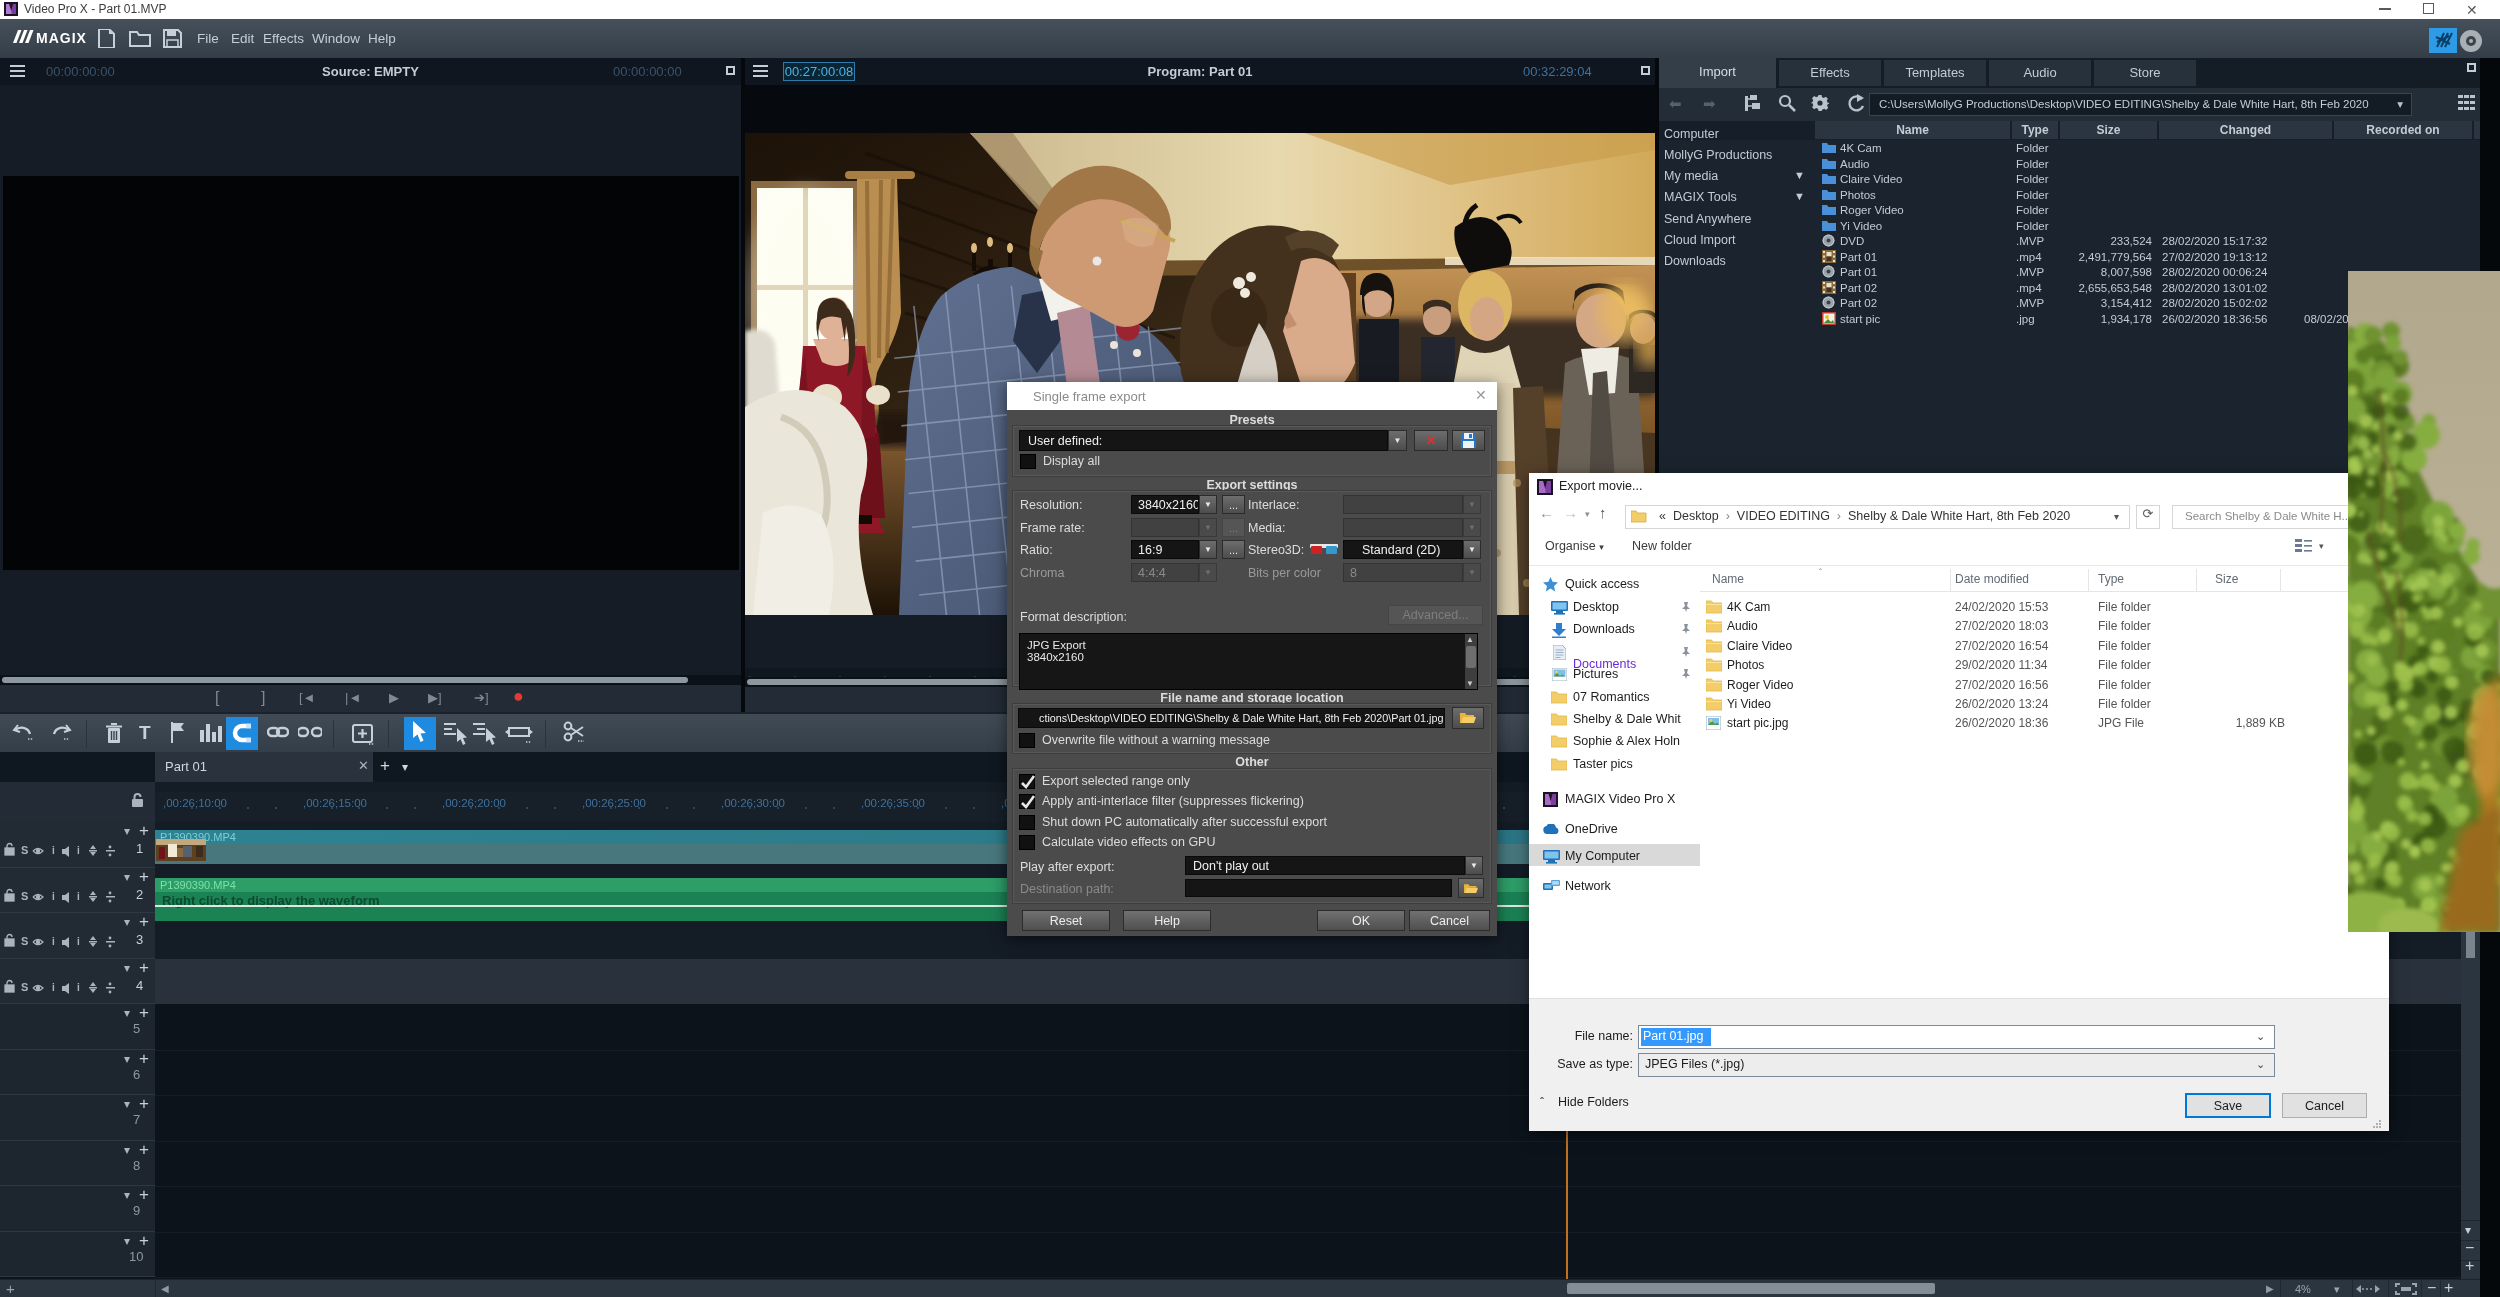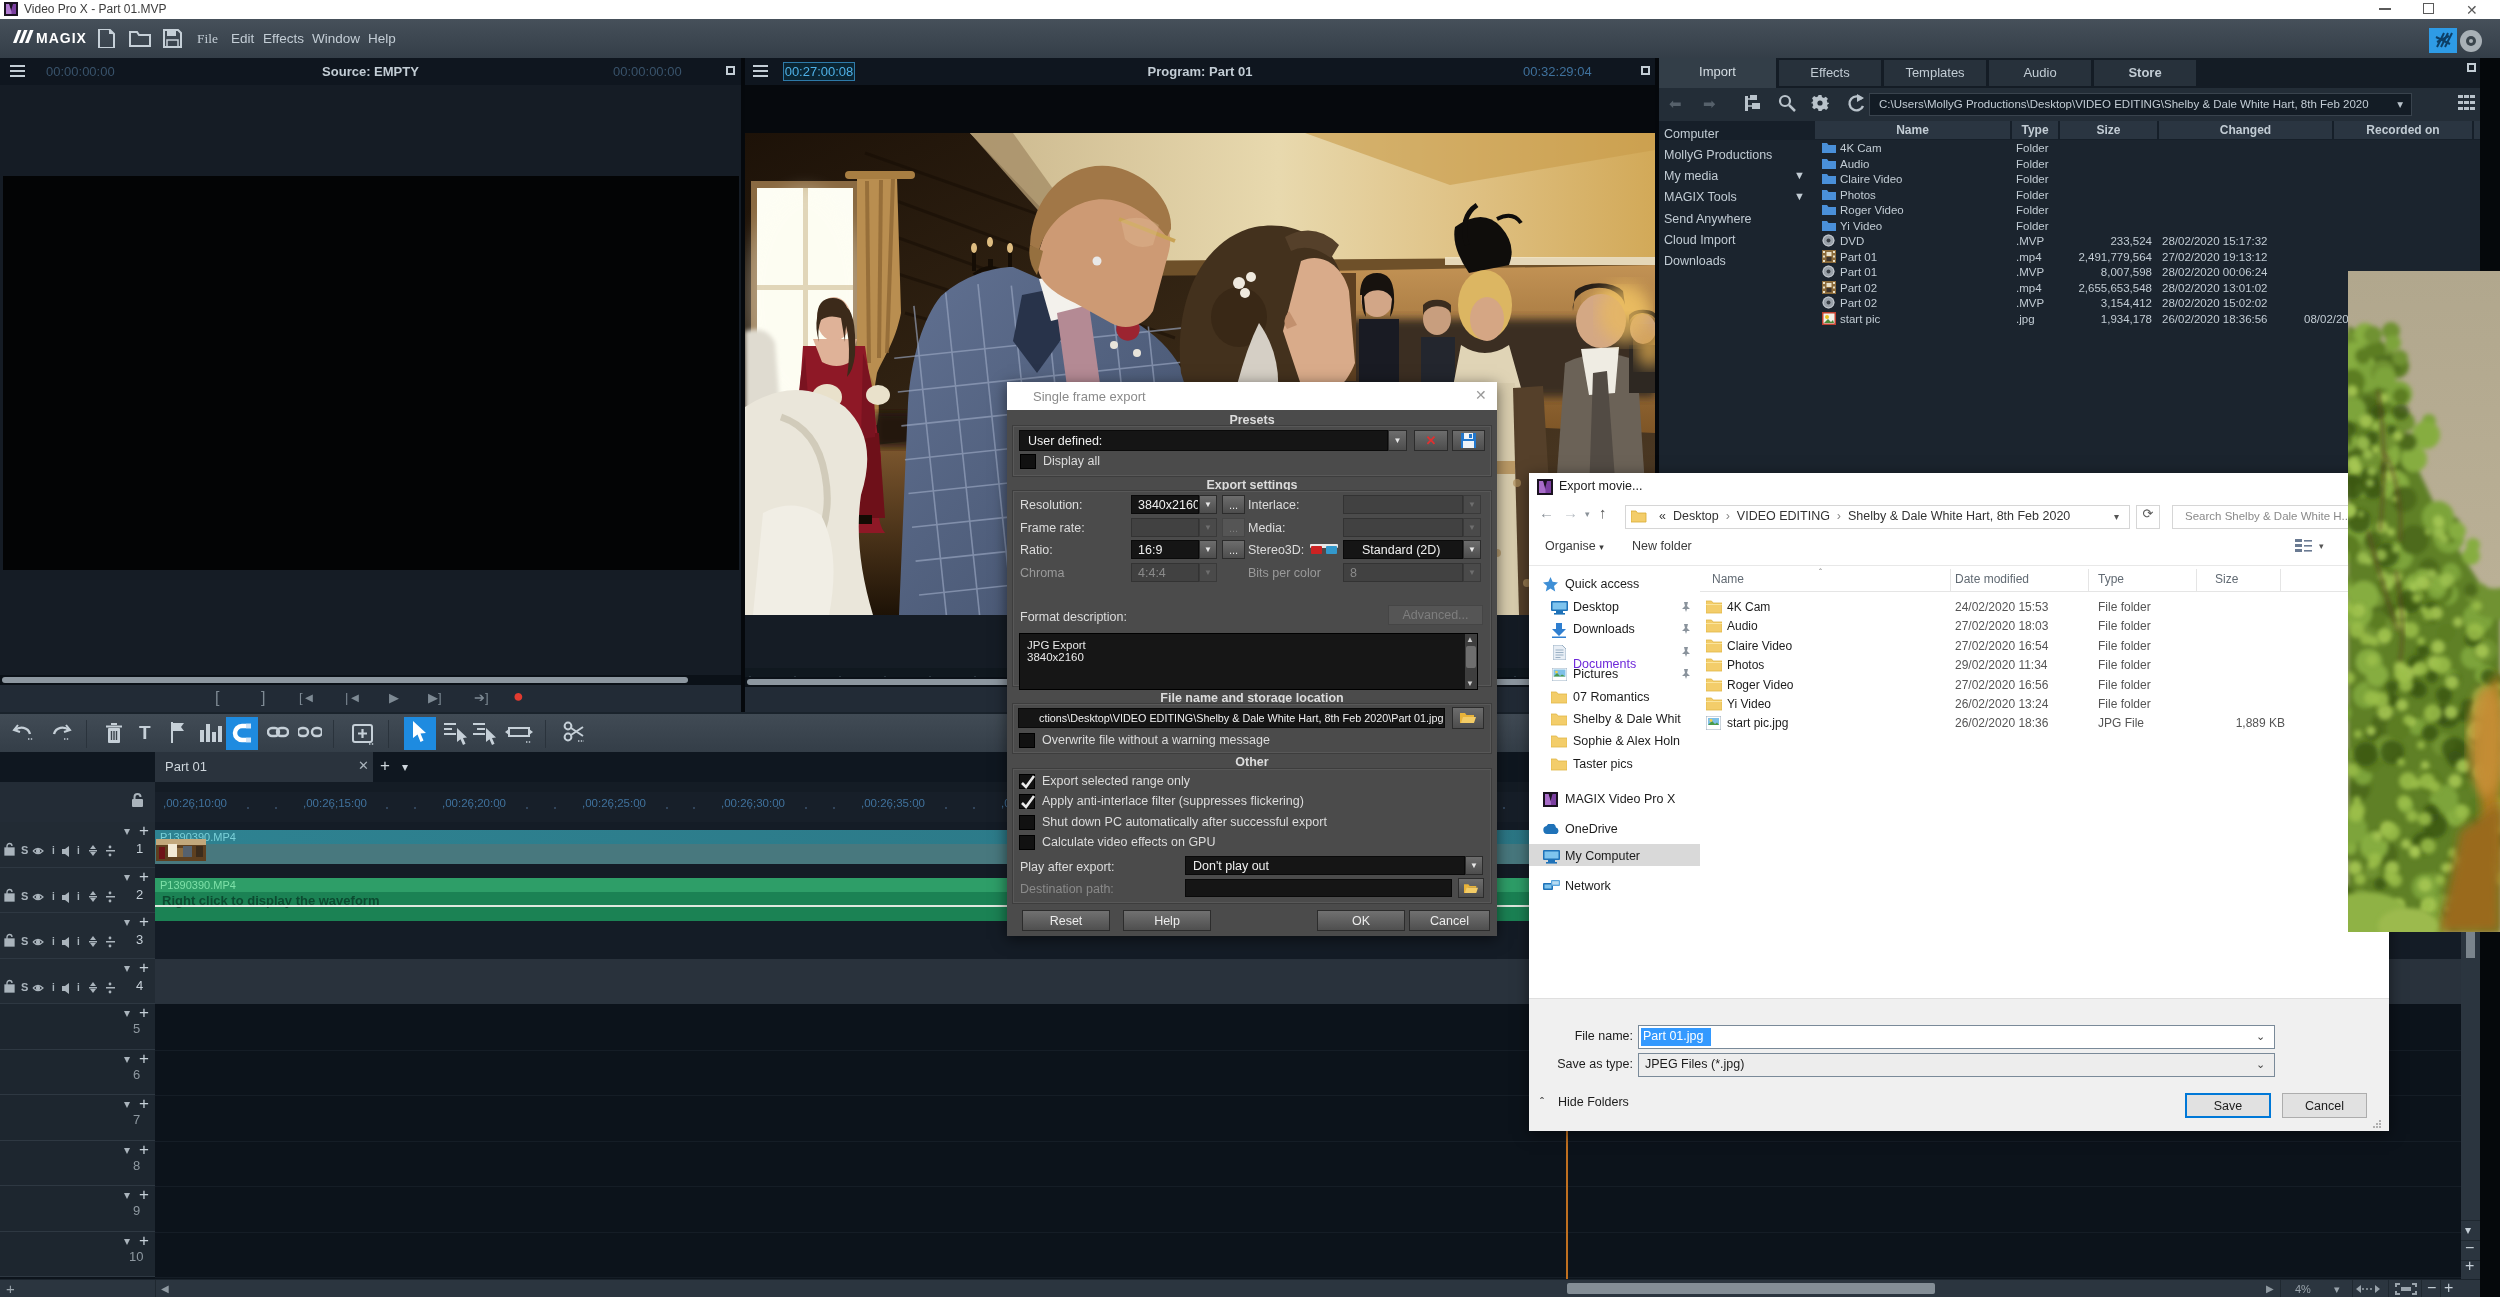--- a/index.html
+++ b/index.html
@@ -46,21 +46,21 @@
         <path d="M11 0 l5 5 h-5 z" fill="#c6d0d8"></path>
       </svg>
   <svg class="a" style="left:129px;top:12px" width="22" height="16" viewBox="0 0 22 16">
         <path d="M1 15 V1 h7 l2 3 h11 v11 z" fill="none" stroke="#c6d0d8" stroke-width="2"></path>
       </svg>
   <svg class="a" style="left:163px;top:10px" width="19" height="19" viewBox="0 0 19 19">
         <path d="M1 1 h14 l3 3 v14 h-17 z" fill="none" stroke="#c6d0d8" stroke-width="2"></path>
         <rect x="4" y="1" width="9" height="6" fill="#c6d0d8"></rect>
         <rect x="4" y="11" width="11" height="7" fill="none" stroke="#c6d0d8" stroke-width="1.5"></rect>
       </svg>
-  <div class="a ic" style="left:197px;top:12px;font-size:13.5px;font-family:Liberation Serif, serif;">File</div>
+  <div class="a ic" style="left:197px;top:12px;font-size:13.5px;">File</div>
   <div class="a ic" style="left:231px;top:12px;font-size:13.5px;">Edit</div>
   <div class="a ic" style="left:263px;top:12px;font-size:13.5px;">Effects</div>
   <div class="a ic" style="left:312px;top:12px;font-size:13.5px;">Window</div>
   <div class="a ic" style="left:368px;top:12px;font-size:13.5px;">Help</div>
   <div class="a" style="left:2429px;top:9px;width:28px;height:25px;background:#2e9be6;">
     <svg width="28" height="25" viewBox="0 0 28 25">
           <g stroke="#0d3f66" stroke-width="2" fill="none">
             <path d="M8 19 L15 5"></path>
             <path d="M12 19 L19 5"></path>
             <path d="M16 19 L23 5"></path>
@@ -428,21 +428,21 @@
 </div>
 <div class="a" style="left:1655px;top:58px;width:4px;height:654px;background:#05080c;"></div>
 
 <div id="import" class="a" style="left:1659px;top:58px;width:821px;height:654px;background:#1b242e;font-size:11.5px;color:#c2ccd4;">
 
   <div class="a" style="left:0;top:0;width:821px;height:30px;background:#141c25;"></div>
   <div class="a" style="left:0;top:0;width:117px;height:30px;background:#333e48;text-align:center;line-height:28px;font-size:13px;color:#d6dee4;">Import</div>
   <div class="a" style="left:120px;top:2px;width:102px;height:26px;background:#27313b;text-align:center;line-height:26px;font-size:13px;">Effects</div>
   <div class="a" style="left:225px;top:2px;width:102px;height:26px;background:#27313b;text-align:center;line-height:26px;font-size:13px;">Templates</div>
   <div class="a" style="left:330px;top:2px;width:102px;height:26px;background:#27313b;text-align:center;line-height:26px;font-size:13px;">Audio</div>
-  <div class="a" style="left:435px;top:2px;width:102px;height:26px;background:#27313b;text-align:center;line-height:26px;font-size:13px;font-weight:bold;">Store</div>
+  <div class="a" style="left:435px;top:2px;width:102px;height:26px;background:#27313b;text-align:center;line-height:26px;font-size:13px;">Store</div>
   <div class="a" style="left:808px;top:5px;width:9px;height:9px;border:2px solid #c3cdd5;"></div>
 
   <div class="a" style="left:0;top:30px;width:821px;height:33px;background:#232d37;">
     <div class="a" style="left:10px;top:7px;font-size:15px;color:#56616b;">⬅</div>
     <div class="a" style="left:44px;top:7px;font-size:15px;color:#56616b;">➡</div>
     <svg class="a" style="left:86px;top:7px" width="17" height="17" viewBox="0 0 17 17">
           <g fill="#b9c3cb">
             <rect x="0" y="1" width="3" height="15"></rect>
             <rect x="5" y="0" width="7" height="5"></rect>
             <rect x="7" y="8" width="8" height="6"></rect>

